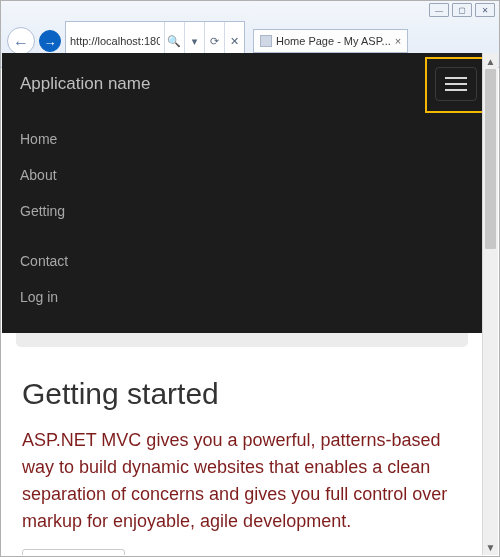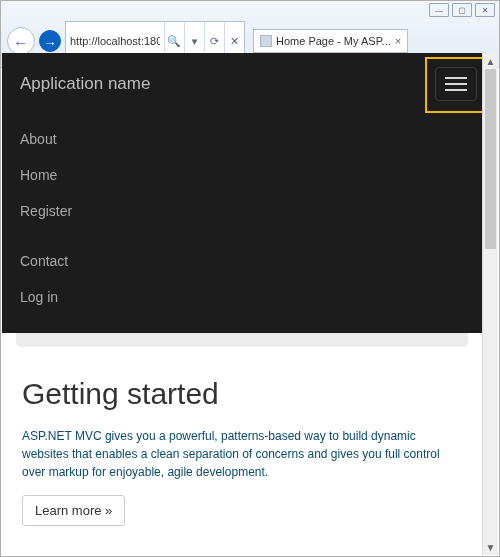--- a/index.html
+++ b/index.html
@@ -189,23 +189,23 @@
     padding: 30px 20px 0 20px;
     color: #333;
   }
   .content h2 {
     font-size: 30px;
     font-weight: 400;
     margin-bottom: 16px;
     color: #333;
   }
   .content p {
-    font-size: 12px;
+    font-size: 18px;
     line-height: 1.5;
-    color: #0c4a6e;
+    color: #7f1d1d;
     margin-bottom: 14px;
   }
   .learn-btn {
     display: inline-block;
     border: 1px solid #ccc;
     border-radius: 3px;
     padding: 7px 12px;
     font-size: 13px;
     color: #333;
     background: #fff;
@@ -249,23 +249,23 @@
         <div class="hamburger-wrap">
           <div class="highlight-box"></div>
           <div class="hamburger">
             <span></span>
             <span></span>
             <span></span>
           </div>
         </div>
       </div>
       <ul class="nav-list">
+        <li>Home</li>
         <li>About</li>
-        <li>Home</li>
-        <li>Register</li>
+        <li>Getting</li>
       </ul>
       <div class="nav-divider"></div>
       <ul class="nav-list">
         <li>Contact</li>
         <li>Log in</li>
       </ul>
     </div>
 
     <div class="jumbo-bottom"></div>
 

